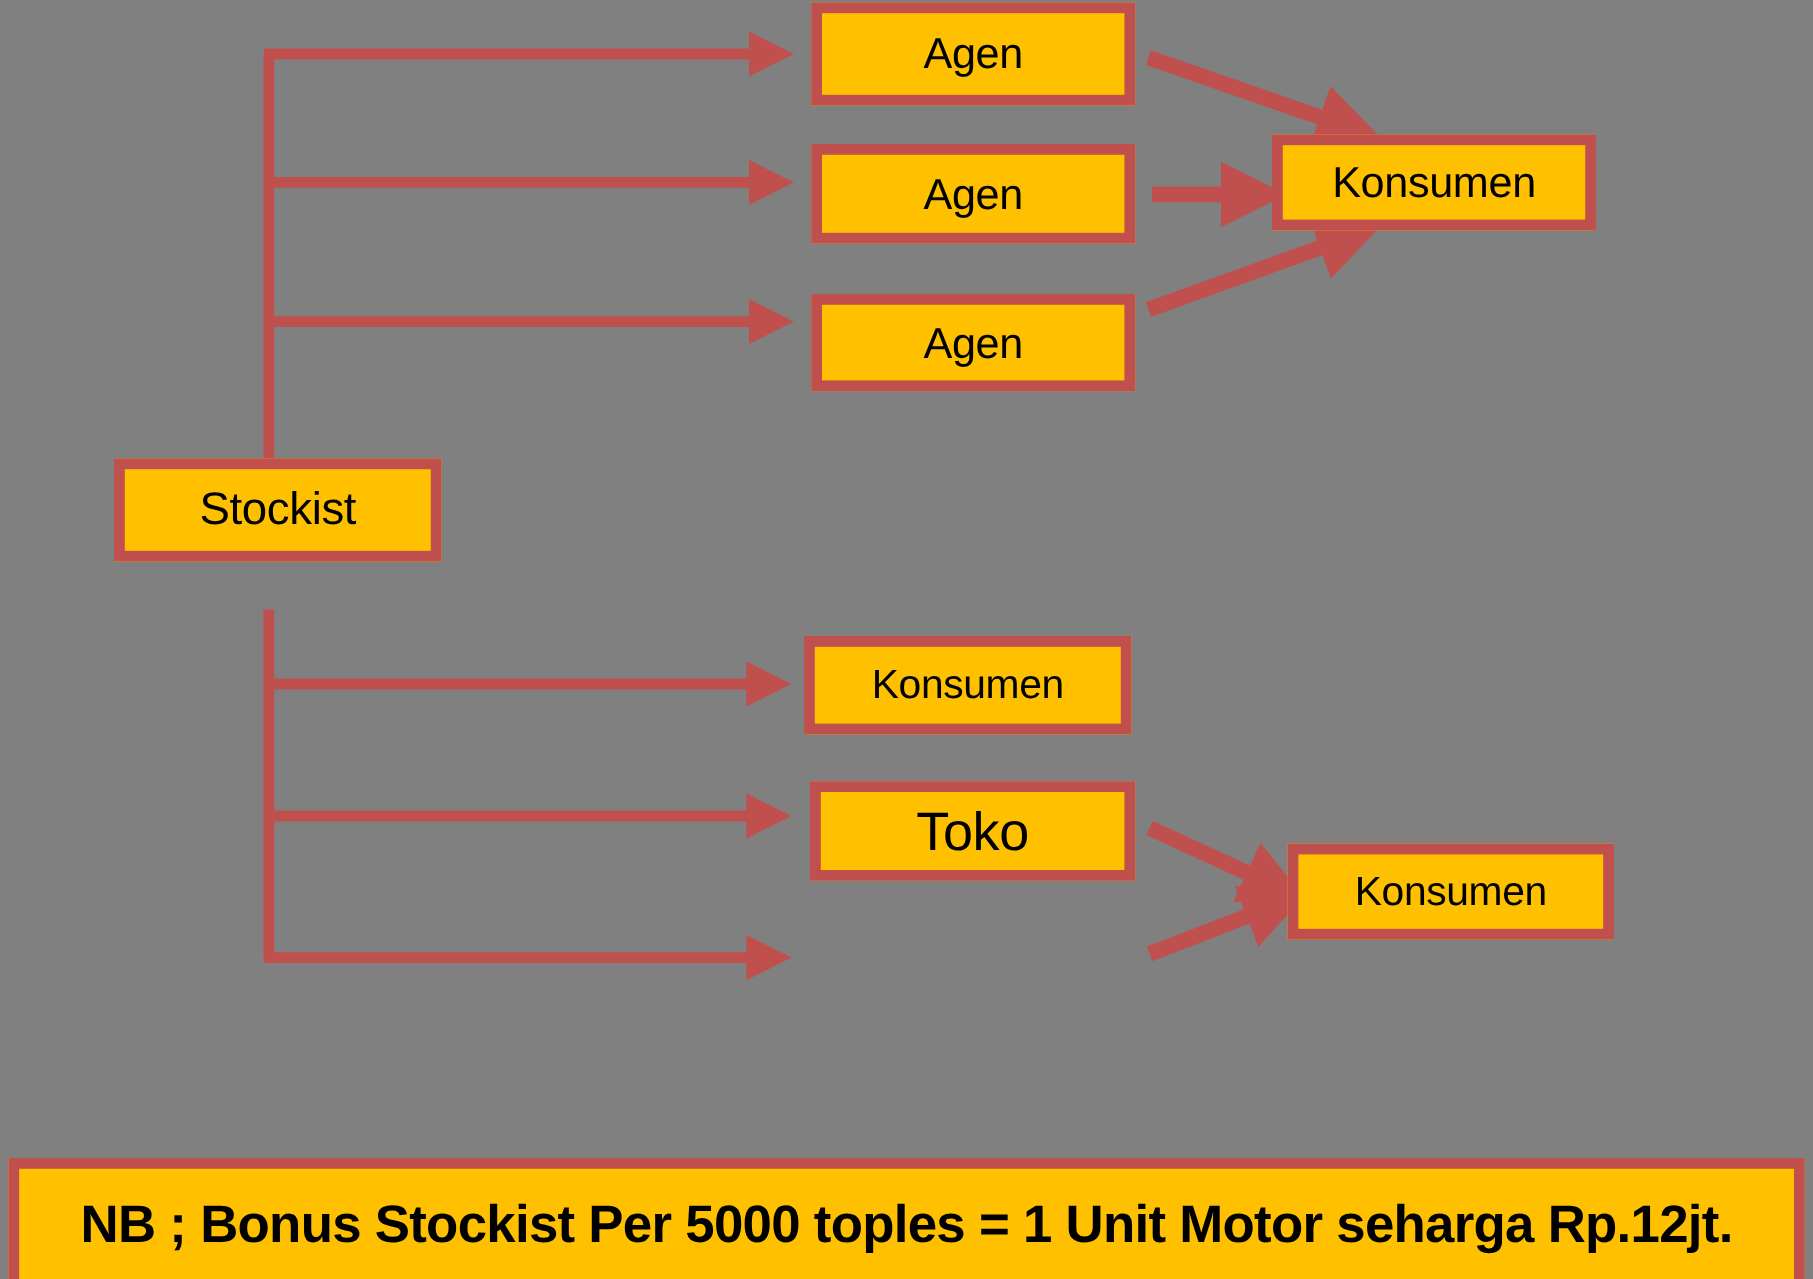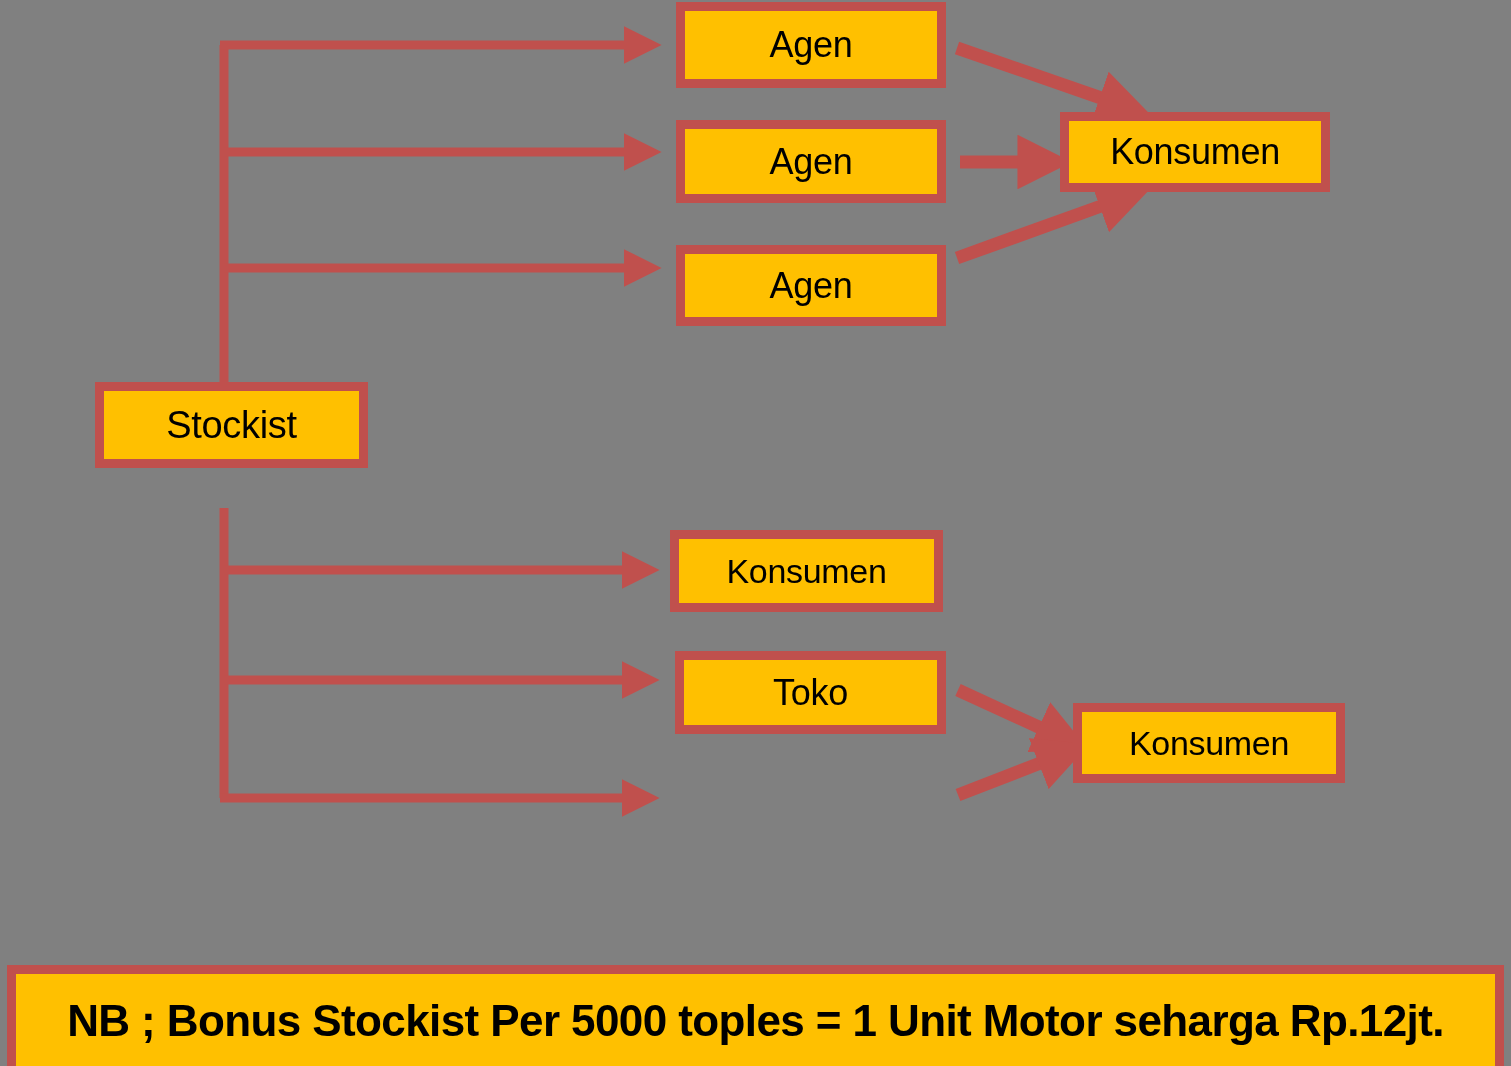--- a/index.html
+++ b/index.html
@@ -41,21 +41,21 @@
   .node-label {
     display: block;
     white-space: nowrap;
   }
   .n-stockist { left: 95px;  top: 382px; width: 273px; height: 86px; font-size: 38px; }
   .n-agen1    { left: 676px; top: 2px;   width: 270px; height: 86px; font-size: 36px; }
   .n-agen2    { left: 676px; top: 120px; width: 270px; height: 83px; font-size: 36px; }
   .n-agen3    { left: 676px; top: 245px; width: 270px; height: 81px; font-size: 36px; }
   .n-kons-top { left: 1060px; top: 112px; width: 270px; height: 80px; font-size: 36px; }
   .n-kons-mid { left: 670px; top: 530px; width: 273px; height: 82px; font-size: 34px; }
-  .n-toko     { left: 675px; top: 651px; width: 271px; height: 83px; font-size: 36px; }
+  .n-toko     { left: 675px; top: 651px; width: 271px; height: 83px; font-size: 45px; }
   .n-apotek   { left: 675px; top: 773px; width: 271px; height: 82px; font-size: 34px; }
   .n-kons-bot { left: 1073px; top: 703px; width: 272px; height: 80px; font-size: 34px; }
 
   .banner {
     position: absolute;
     left: 7px;
     top: 965px;
     width: 1497px;
     height: 112px;
     box-sizing: border-box;

